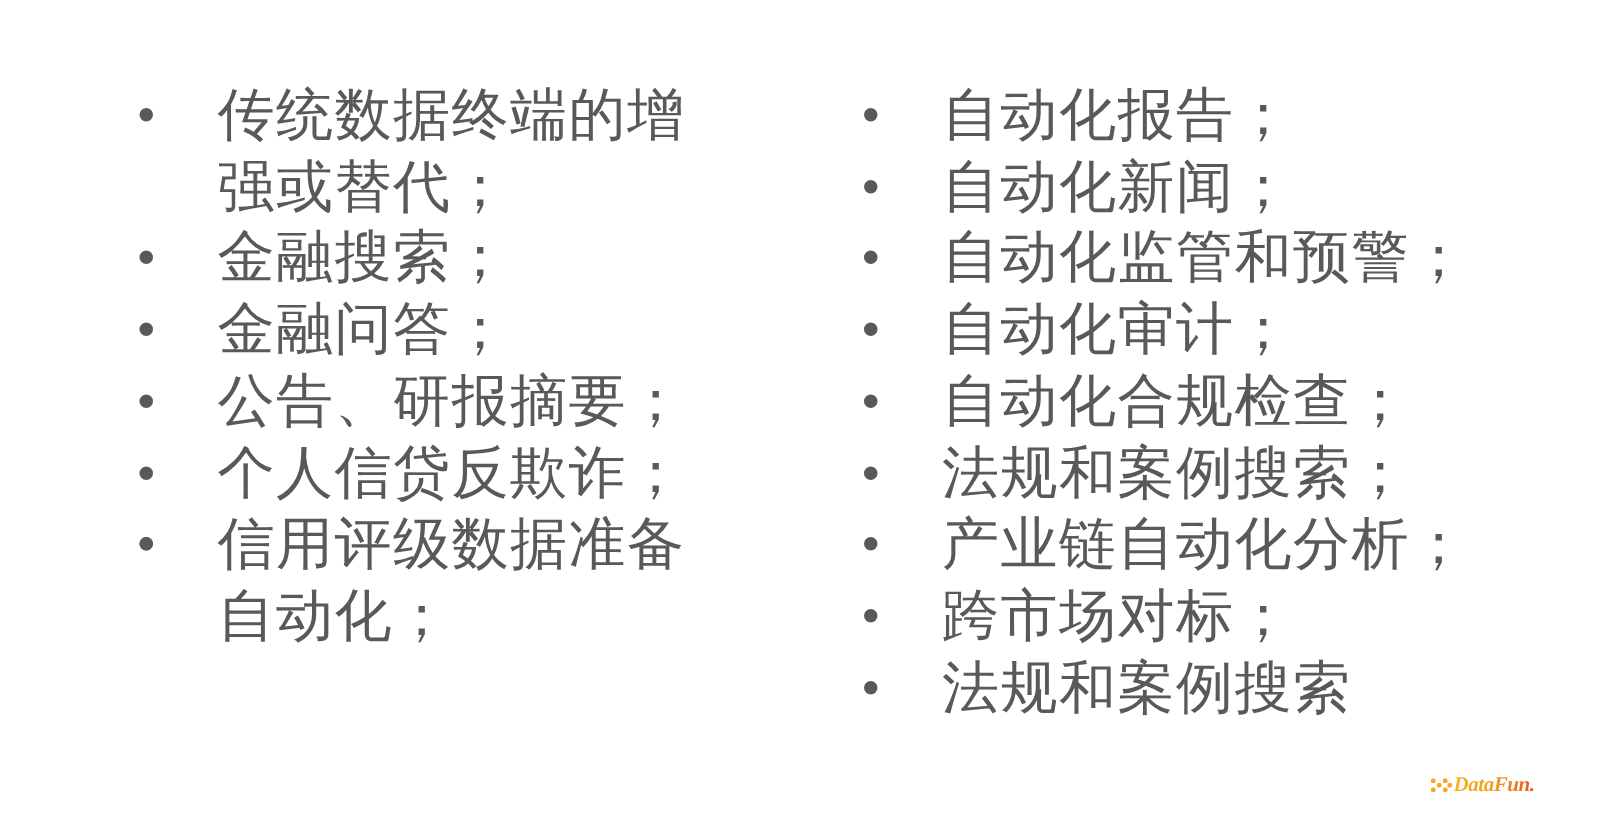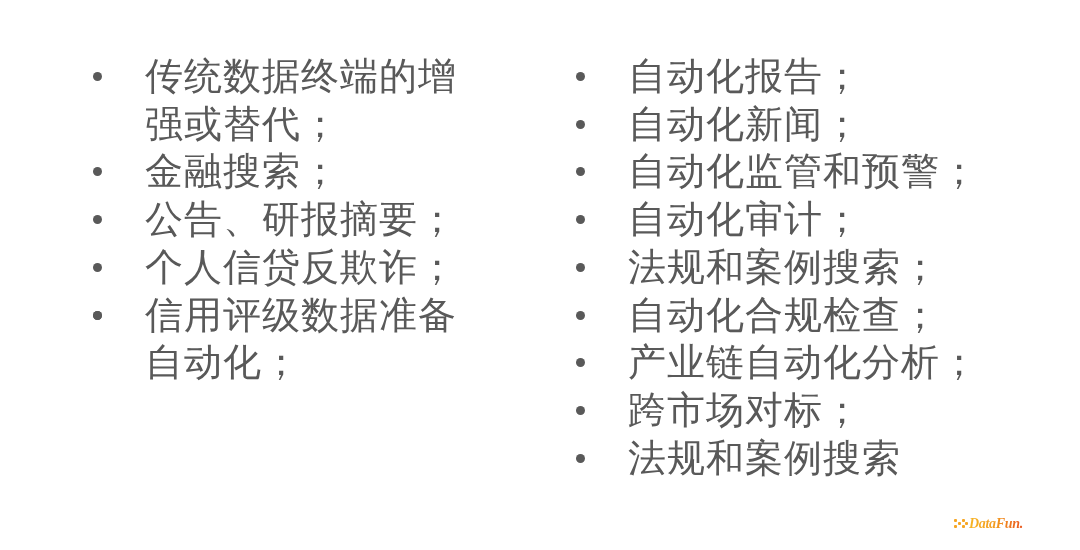--- a/index.html
+++ b/index.html
@@ -92,20 +92,24 @@
     <li class="item">
       <span class="bullet"></span>
       <span class="item-text">传统数据终端的增强或替代；</span>
     </li>
     <li class="item">
       <span class="bullet"></span>
       <span class="item-text">金融搜索；</span>
     </li>
     <li class="item">
       <span class="bullet"></span>
+      <span class="item-text">金融问答；</span>
+    </li>
+    <li class="item">
+      <span class="bullet"></span>
       <span class="item-text">公告、研报摘要；</span>
     </li>
     <li class="item">
       <span class="bullet"></span>
       <span class="item-text">个人信贷反欺诈；</span>
     </li>
     <li class="item">
       <span class="bullet"></span>
     </li>
     <li class="item">
@@ -126,25 +130,25 @@
     <li class="item">
       <span class="bullet"></span>
       <span class="item-text">自动化监管和预警；</span>
     </li>
     <li class="item">
       <span class="bullet"></span>
       <span class="item-text">自动化审计；</span>
     </li>
     <li class="item">
       <span class="bullet"></span>
-      <span class="item-text">法规和案例搜索；</span>
+      <span class="item-text">自动化合规检查；</span>
     </li>
     <li class="item">
       <span class="bullet"></span>
-      <span class="item-text">自动化合规检查；</span>
+      <span class="item-text">法规和案例搜索；</span>
     </li>
     <li class="item">
       <span class="bullet"></span>
       <span class="item-text">产业链自动化分析；</span>
     </li>
     <li class="item">
       <span class="bullet"></span>
       <span class="item-text">跨市场对标；</span>
     </li>
     <li class="item">

